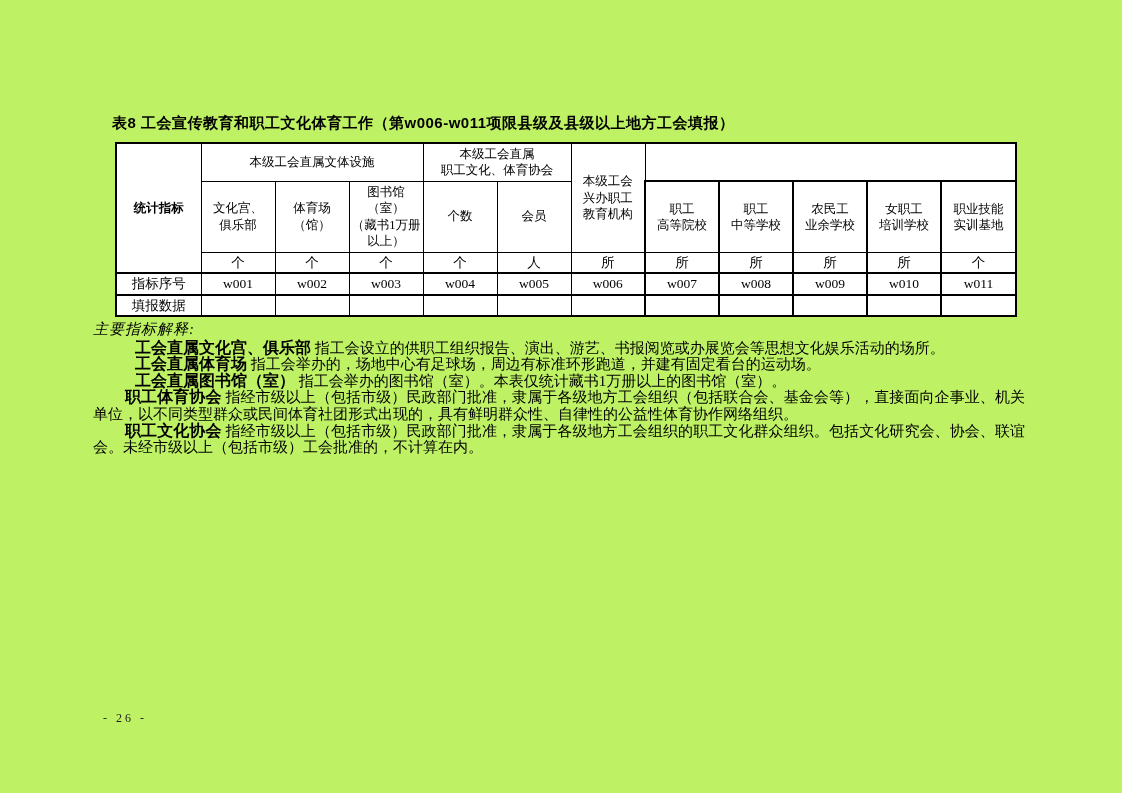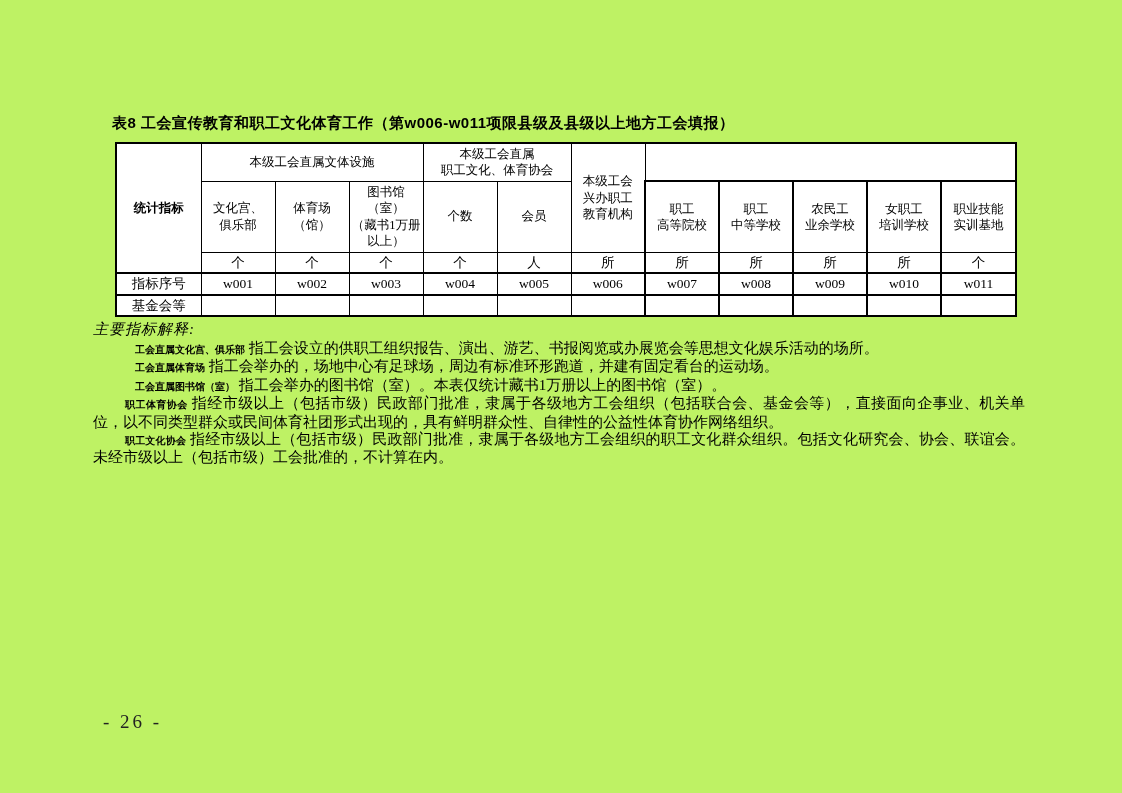--- a/index.html
+++ b/index.html
@@ -42,25 +42,25 @@
   }
   .logic-line { margin-bottom:11px; }
   .note-label { font-style:italic; letter-spacing:1px; }
   .logic-text { font-family:"Liberation Serif",serif; }
   .defs-heading { font-style:italic; letter-spacing:1px; margin-bottom:2px; }
   .def-para { text-align:justify; }
   .def-para.ind3 { text-indent:42px; }
   .def-para.ind2 { text-indent:32px; }
   .def-term {
     font-family:"Liberation Sans","DejaVu Sans",sans-serif;
-    font-weight:bold; font-size:10px;
+    font-weight:bold; font-size:16px;
   }
   .page-number {
     position:absolute; left:103px; top:711px;
-    font-size:19px; letter-spacing:3px; color:#222;
+    font-size:12px; letter-spacing:3px; color:#222;
   }
 </style>
 </head>
 <body>
 
 <div class="page">
 
   <div class="doc-title">表8 工会宣传教育和职工文化体育工作（第w006-w011项限县级及县级以上地方工会填报）</div>
 
   <table class="stat-table">
@@ -130,21 +130,21 @@
       <td class="bt2">w004</td>
       <td class="bt2">w005</td>
       <td class="bt2">w006</td>
       <td class="bt2 bl2">w007</td>
       <td class="bt2 bl2">w008</td>
       <td class="bt2 bl2">w009</td>
       <td class="bt2 bl2">w010</td>
       <td class="bt2 bl2">w011</td>
     </tr>
     <tr class="row-data">
-      <td class="rowlabel bt2">基金会等</td>
+      <td class="rowlabel bt2">填报数据</td>
       <td class="bt2"></td>
       <td class="bt2"></td>
       <td class="bt2"></td>
       <td class="bt2"></td>
       <td class="bt2"></td>
       <td class="bt2"></td>
       <td class="bt2 bl2"></td>
       <td class="bt2 bl2"></td>
       <td class="bt2 bl2"></td>
       <td class="bt2 bl2"></td>

